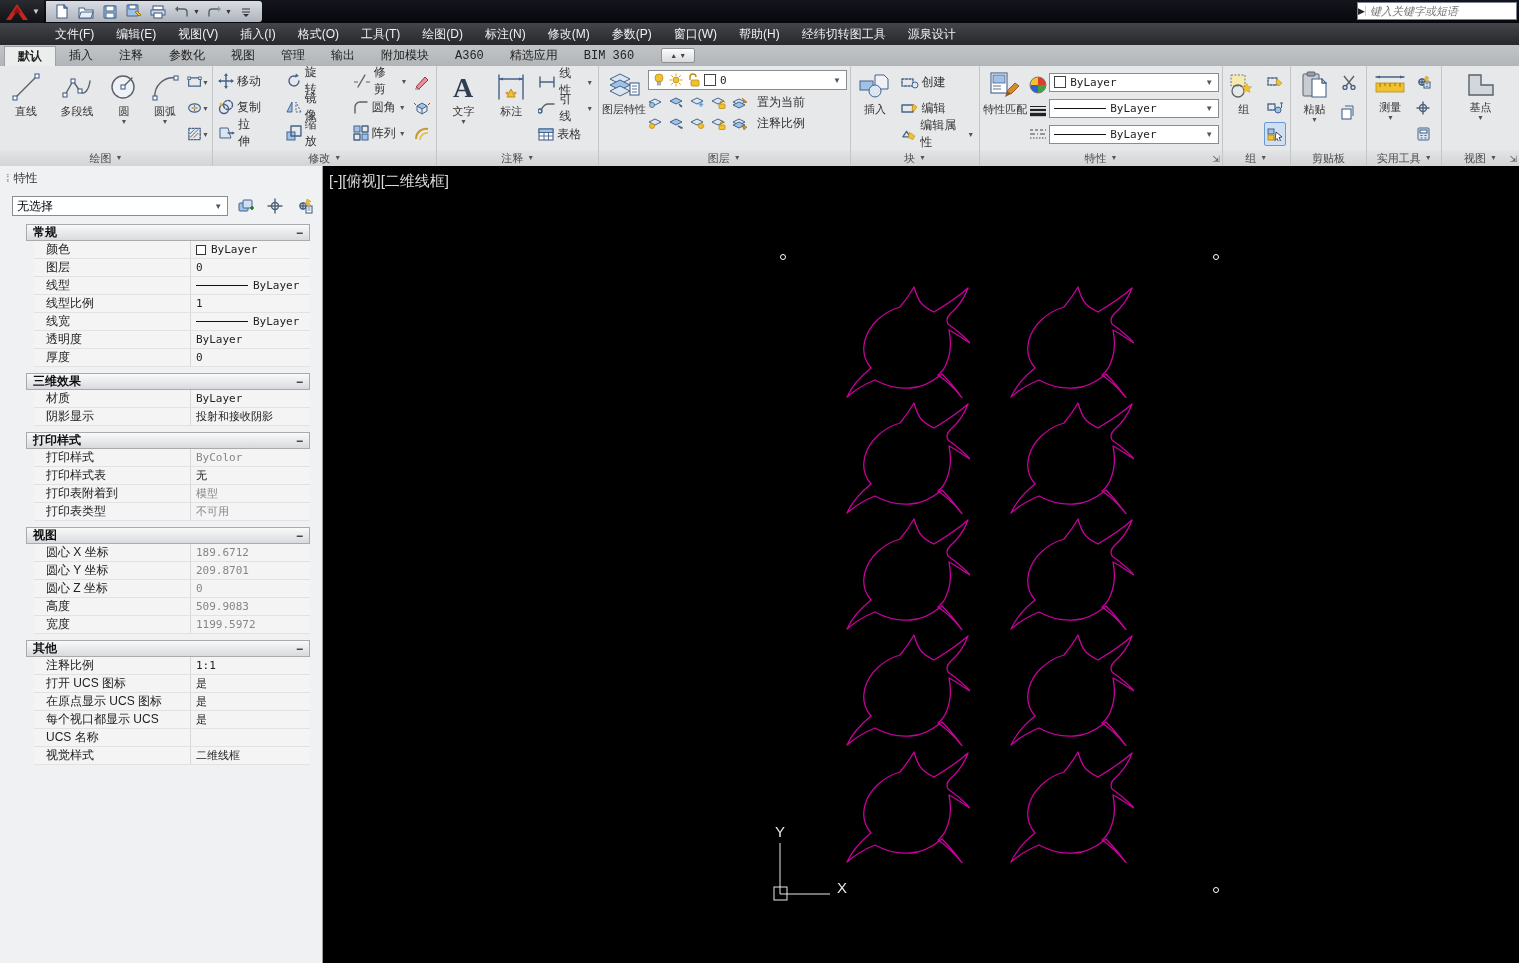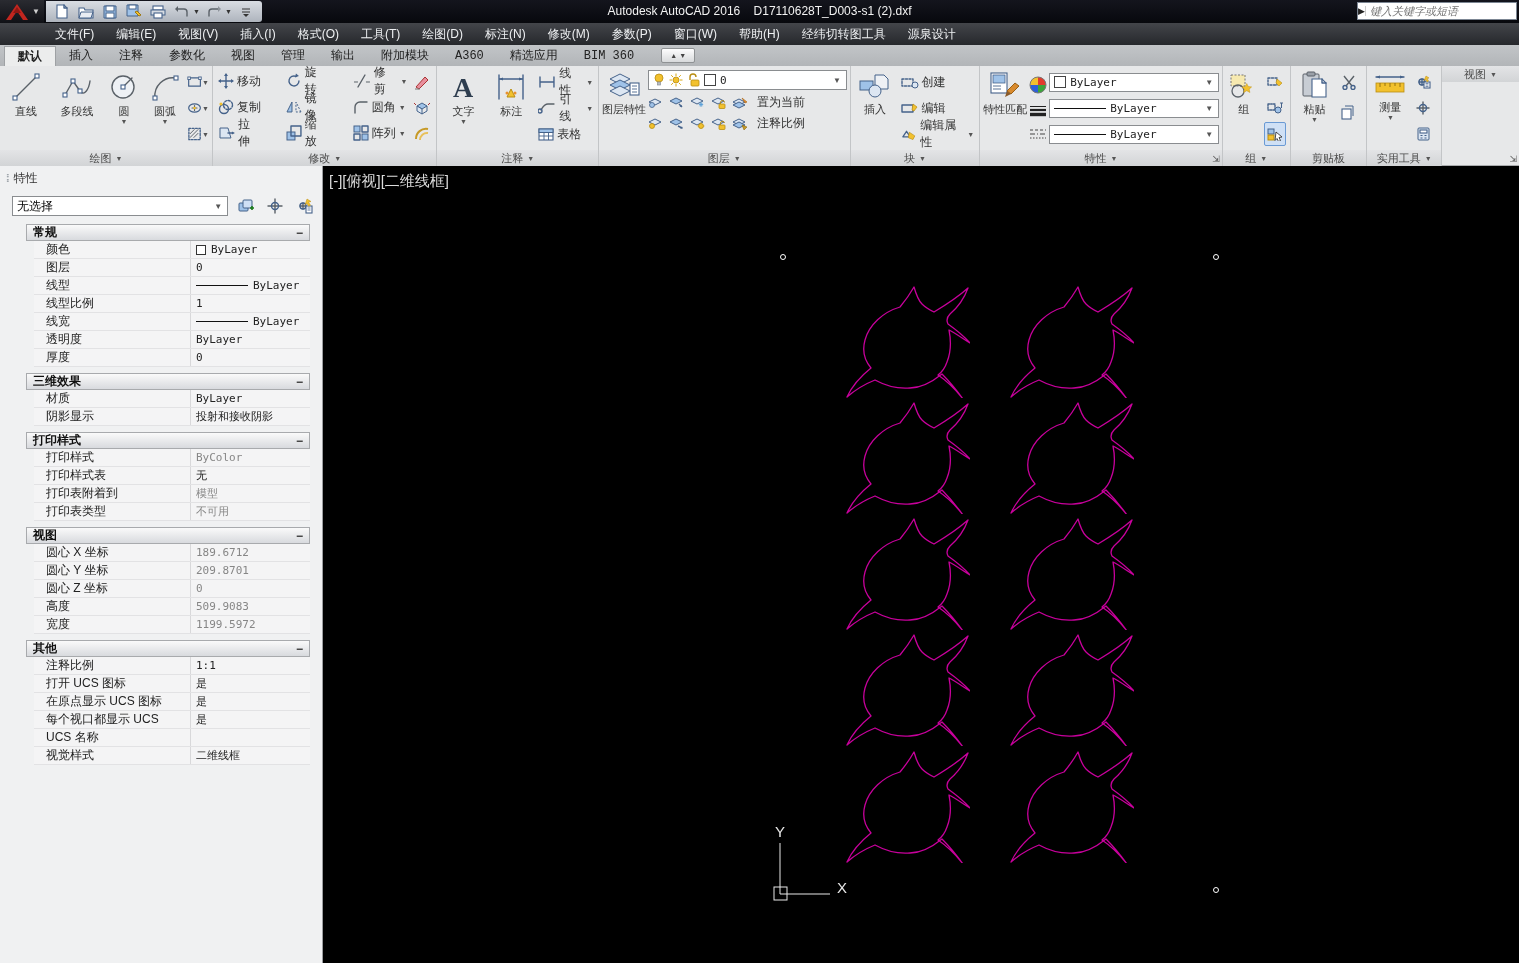--- a/index.html
+++ b/index.html
@@ -39,21 +39,21 @@
   .rtab.active { background:#eceded; border:1px solid #9ea1a4; border-bottom:0; font-weight:bold; }
   #collapsebtn { margin-left:14px; margin-bottom:3px; width:34px; height:15px; background:linear-gradient(#fdfdfd,#d8dadc);
     border:1px solid #8f9294; border-radius:2px; font-size:7px; color:#444; text-align:center; line-height:14px; cursor:pointer; }
 
   
   #ribbon { position:absolute; left:0; top:66px; width:1519px; height:100px;
     background:#e7e8e9; display:flex; border-bottom:1px solid #a9abad; }
   .panel { height:100px; border-right:1px solid #c3c5c7; display:flex; flex-direction:column; position:relative; }
   .pbody { flex:1; display:flex; align-items:stretch; padding:2px 3px; gap:2px; }
   .ptitle { height:16px; background:linear-gradient(#e3e4e6,#d2d4d6); color:#4a4a4a; text-align:center;
-    font-size:11px; line-height:15px; cursor:pointer; display:flex; align-items:center; justify-content:center; gap:4px; }
+    font-size:11px; line-height:15px; cursor:pointer; display:flex; align-items:center; justify-content:center; gap:4px;font-family:Liberation Serif, serif; }
   .caret { font-size:7px; color:#555; }
   .launcher { position:absolute; right:2px; bottom:2px; font-size:9px; color:#555; cursor:pointer; }
 
   .bigbtn { width:46px; display:flex; flex-direction:column; align-items:center; justify-content:flex-start;
     padding-top:3px; border-radius:2px; cursor:pointer; }
   .bigbtn .blabel { margin-top:2px; color:#333; font-size:11px; text-align:center; line-height:13px; }
   .smallbtn { display:flex; align-items:center; gap:3px; height:24px; padding:0 2px; border-radius:2px; cursor:pointer; color:#333; }
   .iconbtn { width:22px; height:24px; display:flex; align-items:center; justify-content:center; border-radius:2px; cursor:pointer; }
   .iconbtn.hl { background:#cfe0f5; border:1px solid #6a9ad4; }
   .vcol { display:flex; flex-direction:column; justify-content:space-between; padding:2px 0; }
@@ -162,21 +162,20 @@
           </svg>
         </span>
       <span class="qcaret">▼</span>
       <span class="qbtn">
           <svg width="10" height="10" viewBox="0 0 10 10">
             <path d="M1 2 h8 M1 5 h8" stroke="#333"></path>
             <polygon points="2,7 8,7 5,10" fill="#333"></polygon>
           </svg>
         </span>
     </div>
-    <div id="wintitle">Autodesk AutoCAD 2016    D17110628T_D003-s1 (2).dxf</div>
     <div id="infocenter">
       <span class="go">▶</span>
       <input placeholder="键入关键字或短语" style="">
     </div>
   </div>
 
   <div id="menubar">
       <span class="menu-item">文件(F)</span>
       <span class="menu-item">编辑(E)</span>
       <span class="menu-item">视图(V)</span>
@@ -749,20 +748,29 @@
             </span>
         </div>
       </div>
       <div class="ptitle">
           <span>实用工具</span>
           <span class="caret">▼</span>
         </div>
     </div>
 
     <div class="panel" style="width:77px;border-right:0">
+      <div class="pbody" style="justify-content:center;">
+        <div class="bigbtn" style="width:44px">
+          <svg width="32" height="28" viewBox="0 0 32 28">
+              <path d="M4 4 h12 v10 h12 v10 h-24 z" fill="#d2d7dd" stroke="#5a6168" stroke-width="1.4"></path>
+            </svg>
+          <span class="blabel">基点</span>
+          <span class="caret">▼</span>
+        </div>
+      </div>
       <div class="ptitle">
           <span>视图</span>
           <span class="caret">▼</span>
         </div>
       <span class="launcher">⇲</span>
     </div>
   </div>
 
   <div id="palette">
     <div id="pal-title">

